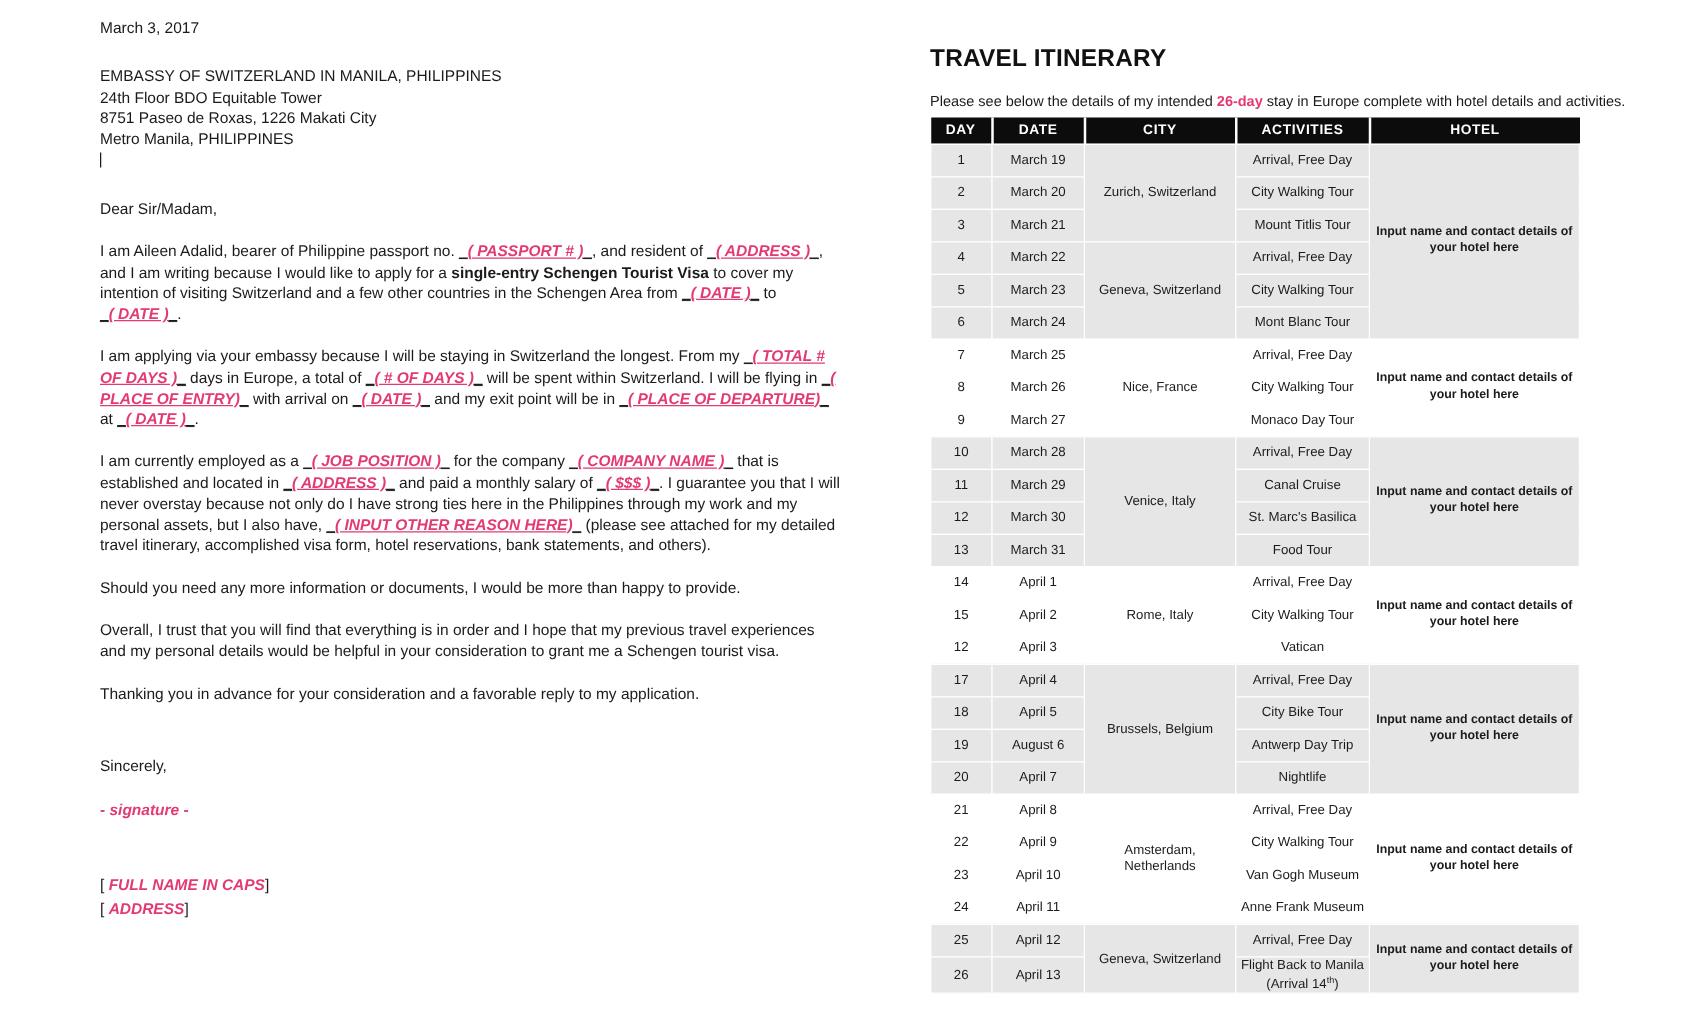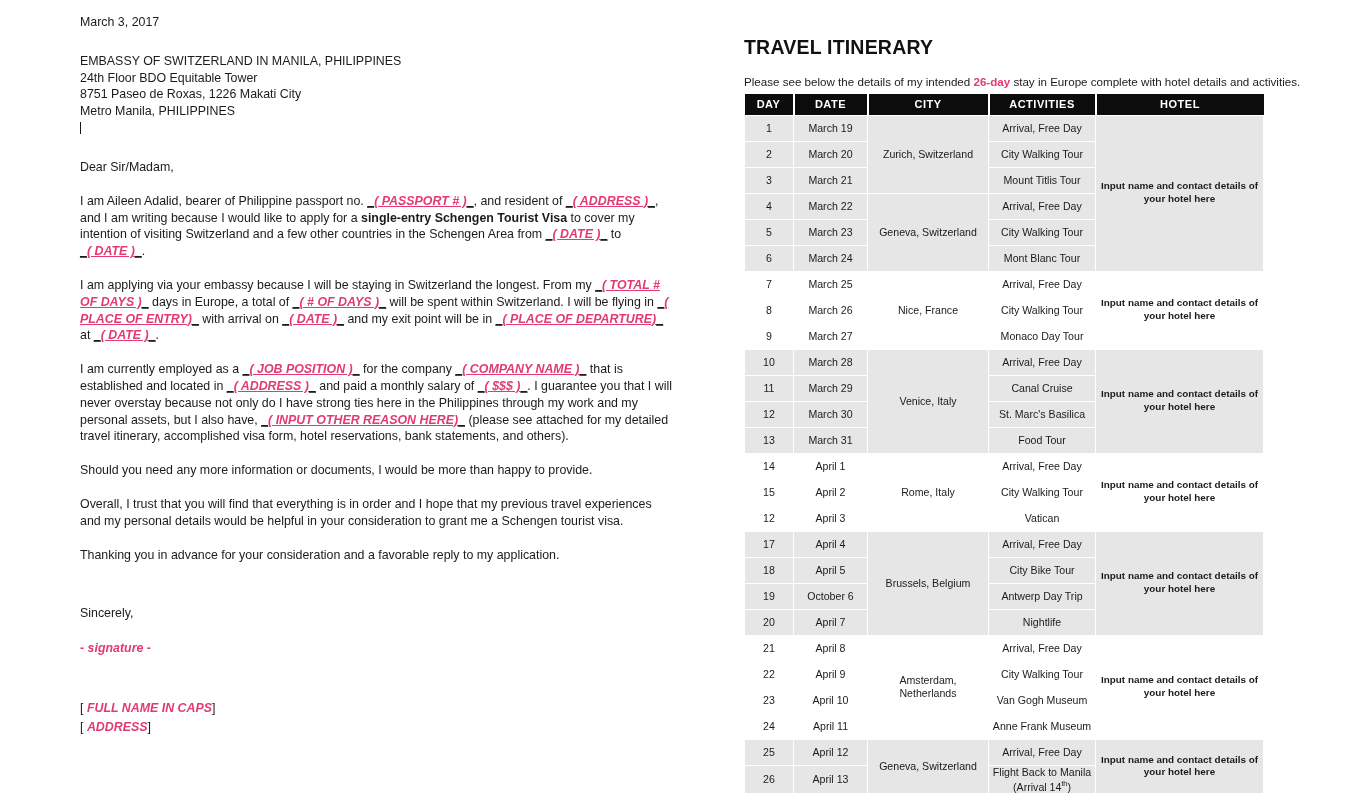--- a/index.html
+++ b/index.html
@@ -298,21 +298,21 @@
             <td>Arrival, Free Day</td>
             <td class="hotel cell-a" rowspan="4">Input name and contact details of your hotel here</td>
           </tr>
           <tr class="band-a">
             <td>18</td>
             <td>April 5</td>
             <td>City Bike Tour</td>
           </tr>
           <tr class="band-a">
             <td>19</td>
-            <td>October 6</td>
+            <td>August 6</td>
             <td>Antwerp Day Trip</td>
           </tr>
           <tr class="band-a">
             <td>20</td>
             <td>April 7</td>
             <td>Nightlife</td>
           </tr>
           <tr class="band-b">
             <td>21</td>
             <td>April 8</td>

